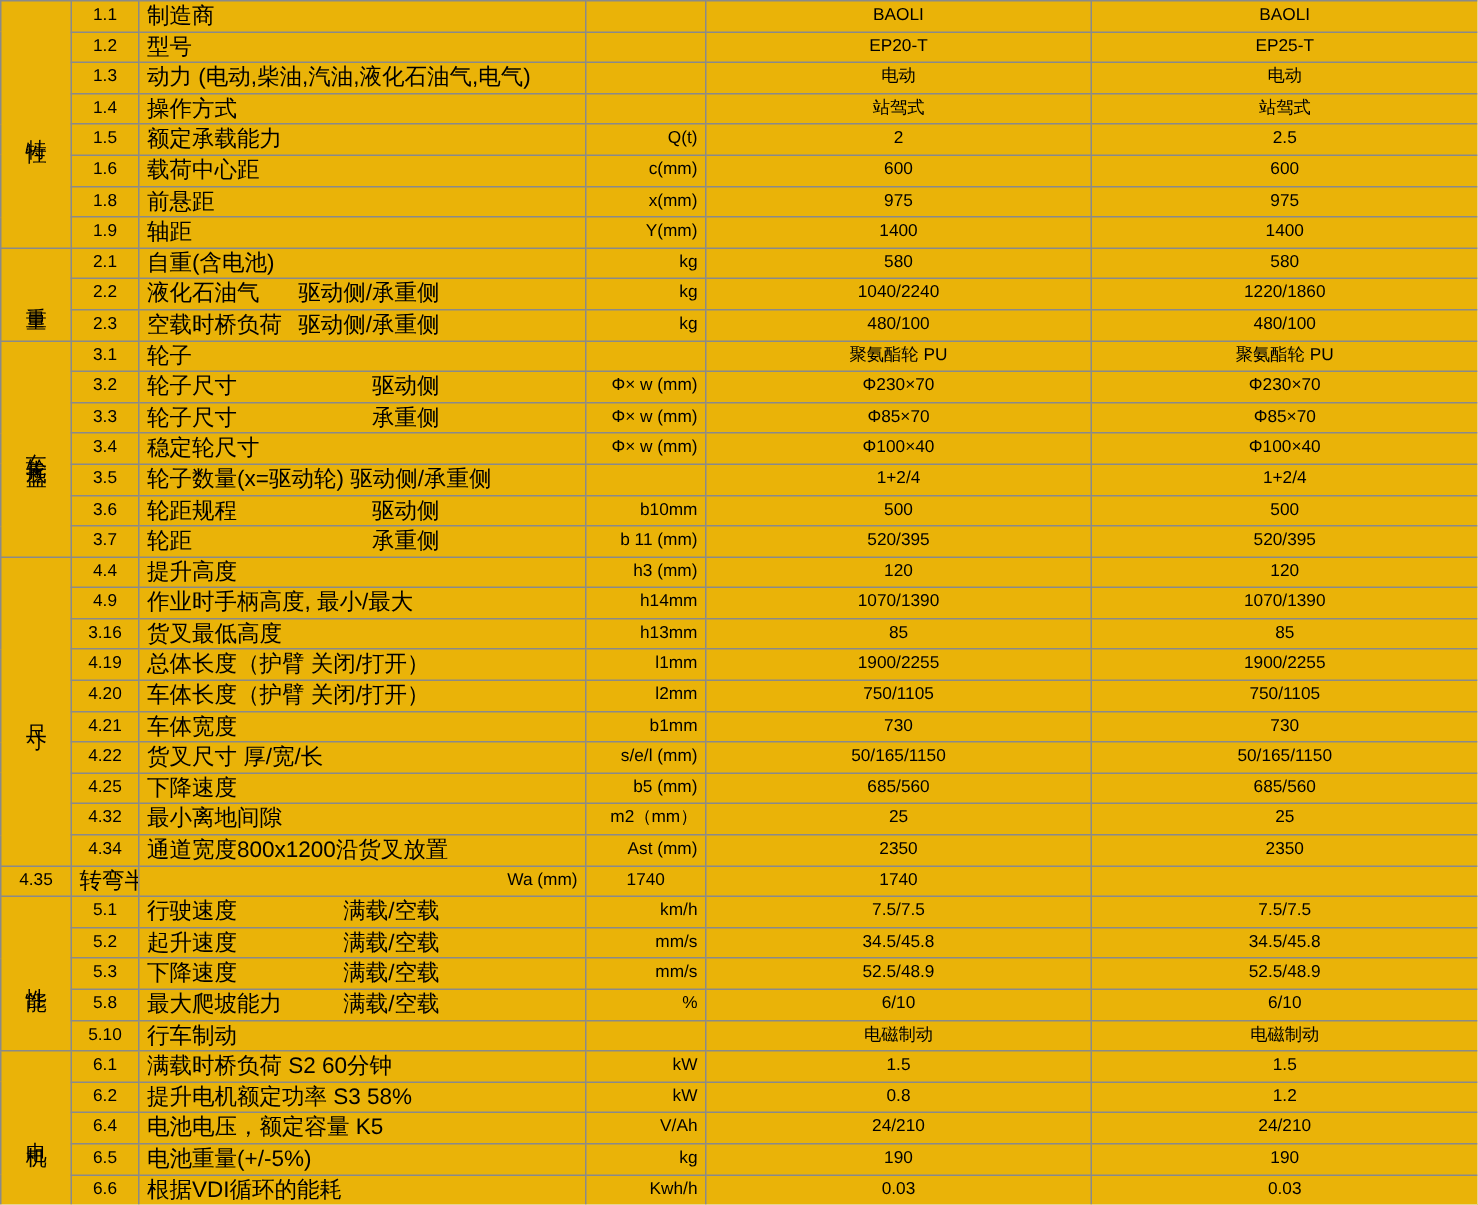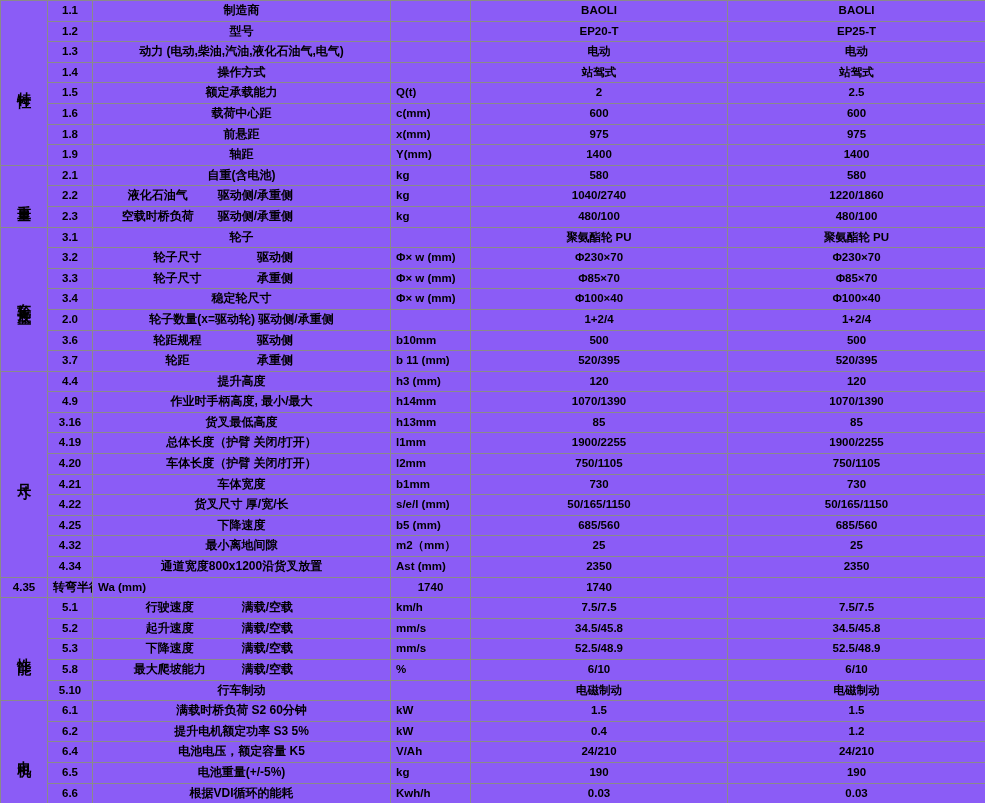--- a/index.html
+++ b/index.html
@@ -10,23 +10,22 @@
   body {
     font-family: "Liberation Sans", "DejaVu Sans", sans-serif;
     color: #000000;
     -webkit-font-smoothing: antialiased;
   }
   #sheet {
     width: 985px;
     height: 803px;
     position: relative;
     overflow: hidden;
-    background: #8b5cf6;
+    background: #eab308;
     box-sizing: border-box;
-    font-weight: bold;
   }
   table.spec {
     border-collapse: collapse;
     width: 985px;
     table-layout: fixed;
     font-size: 11.5px;
   }
   table.spec td {
     border: 1px solid #8a8a8a;
     padding: 0 5px;
@@ -51,30 +50,30 @@
     line-height: 1.35;
     letter-spacing: 1px;
     white-space: normal;
     padding: 0 2px;
   }
   td.num {
     text-align: center;
     font-size: 11.5px;
   }
   td.desc {
-    text-align: center;
-    font-size: 12px;
+    text-align: left;
+    font-size: 15px;
     position: relative;
   }
   td.desc .sub {
     float: right;
     padding-right: 92px;
   }
   td.unit {
-    text-align: left;
+    text-align: right;
     font-size: 11.5px;
   }
   td.val {
     text-align: center;
     font-size: 11.5px;
   }
   .vert {
     display: inline-block;
     writing-mode: vertical-rl;
     text-orientation: upright;
@@ -158,21 +157,21 @@
           <td class="num">2.1</td>
           <td class="desc"><span>自重(含电池)</span></td>
           <td class="unit">kg</td>
           <td class="val">580</td>
           <td class="val">580</td>
         </tr>
         <tr>
           <td class="num">2.2</td>
           <td class="desc"><span>液化石油气</span><span class="sub">驱动侧/承重侧</span></td>
           <td class="unit">kg</td>
-          <td class="val">1040/2740</td>
+          <td class="val">1040/2240</td>
           <td class="val">1220/1860</td>
         </tr>
         <tr>
           <td class="num">2.3</td>
           <td class="desc"><span>空载时桥负荷</span><span class="sub">驱动侧/承重侧</span></td>
           <td class="unit">kg</td>
           <td class="val">480/100</td>
           <td class="val">480/100</td>
         </tr>
         <tr>
@@ -198,21 +197,21 @@
           <td class="val">Φ85×70</td>
         </tr>
         <tr>
           <td class="num">3.4</td>
           <td class="desc"><span>稳定轮尺寸</span></td>
           <td class="unit">Φ× w (mm)</td>
           <td class="val">Φ100×40</td>
           <td class="val">Φ100×40</td>
         </tr>
         <tr>
-          <td class="num">2.0</td>
+          <td class="num">3.5</td>
           <td class="desc"><span>轮子数量(x=驱动轮)  驱动侧/承重侧</span></td>
           <td class="unit"></td>
           <td class="val">1+2/4</td>
           <td class="val">1+2/4</td>
         </tr>
         <tr>
           <td class="num">3.6</td>
           <td class="desc"><span>轮距规程</span><span class="sub">驱动侧</span></td>
           <td class="unit">b10mm</td>
           <td class="val">500</td>
@@ -342,23 +341,23 @@
         <tr>
           <td class="group" rowspan="5"><span class="vert">电机</span></td>
           <td class="num">6.1</td>
           <td class="desc"><span>满载时桥负荷 S2  60分钟</span></td>
           <td class="unit">kW</td>
           <td class="val">1.5</td>
           <td class="val">1.5</td>
         </tr>
         <tr>
           <td class="num">6.2</td>
-          <td class="desc"><span>提升电机额定功率 S3  5%</span></td>
+          <td class="desc"><span>提升电机额定功率 S3  58%</span></td>
           <td class="unit">kW</td>
-          <td class="val">0.4</td>
+          <td class="val">0.8</td>
           <td class="val">1.2</td>
         </tr>
         <tr>
           <td class="num">6.4</td>
           <td class="desc"><span>电池电压，额定容量 K5</span></td>
           <td class="unit">V/Ah</td>
           <td class="val">24/210</td>
           <td class="val">24/210</td>
         </tr>
         <tr>

